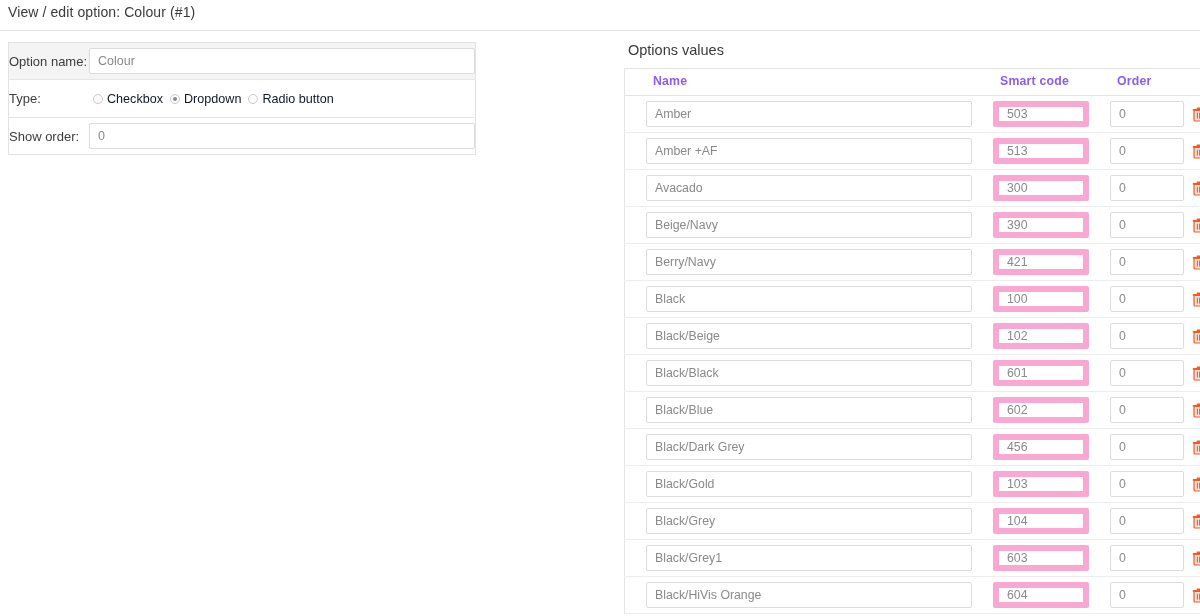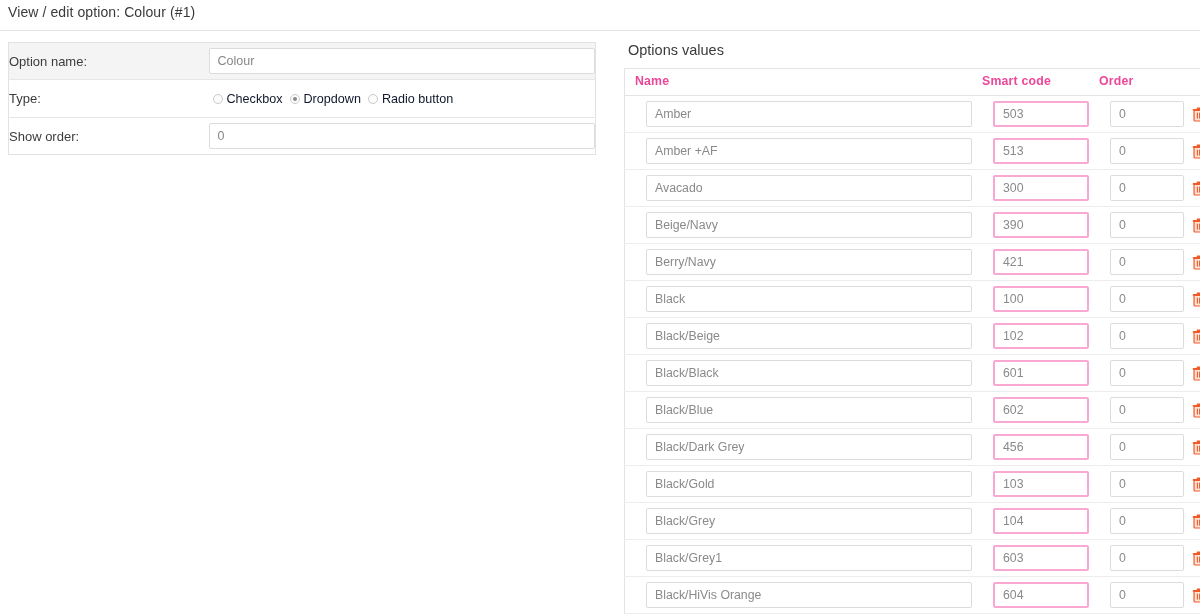--- a/index.html
+++ b/index.html
@@ -32,21 +32,21 @@
     left: 0; top: 30px;
     width: 1200px; height: 1px;
     background: #e4e4e4;
   }
 
   
   .left-col {
     position: absolute;
     left: 8px;
     top: 42px;
-    width: 588px;
+    width: 468px;
   }
   .form-table {
     width: 100%;
     border: 1px solid #e2e2e2;
     border-collapse: collapse;
     background: #fff;
   }
   .form-table tr { border-bottom: 1px solid #e6e6e6; }
   .form-table tr:last-child { border-bottom: none; }
   .form-table tr.striped { background: #f4f4f4; }
@@ -132,22 +132,22 @@
     width: 576px;
     border-collapse: collapse;
     border-top: 1px solid #e4e4e4;
     border-left: 1px solid #e4e4e4;
     background: #fff;
   }
   .values-table thead th {
     text-align: left;
     font-size: 12.3px;
     font-weight: bold;
-    color: #ec4899;
-    padding: 5px 0 7px 10px;
+    color: #8b5cf6;
+    padding: 5px 0 7px 28px;
     border-bottom: 1px solid #e4e4e4;
     letter-spacing: .2px;
     white-space: nowrap;
   }
   .col-name { width: 346px; }
   .col-code { width: 108px; }
   .col-order { width: 82px; }
   .col-act   { width: 40px; }
 
   .values-table tbody tr { border-bottom: 1px solid #ededed; }
@@ -168,21 +168,21 @@
     font-size: 12.3px;
     color: #8a8a8a;
     outline: none;
     display: block;
   }
   .v-code {
     width: 96px;
     height: 26px;
     line-height: 24px;
     padding: 0 8px;
-    border: 2px solid #f9a8d4;
+    border: 6px solid #f9a8d4;
     border-radius: 2px;
     background: #fff;
     font-family: "Liberation Sans", sans-serif;
     font-size: 12.3px;
     color: #8a8a8a;
     outline: none;
     display: block;
   }
   .v-order {
     width: 74px;

